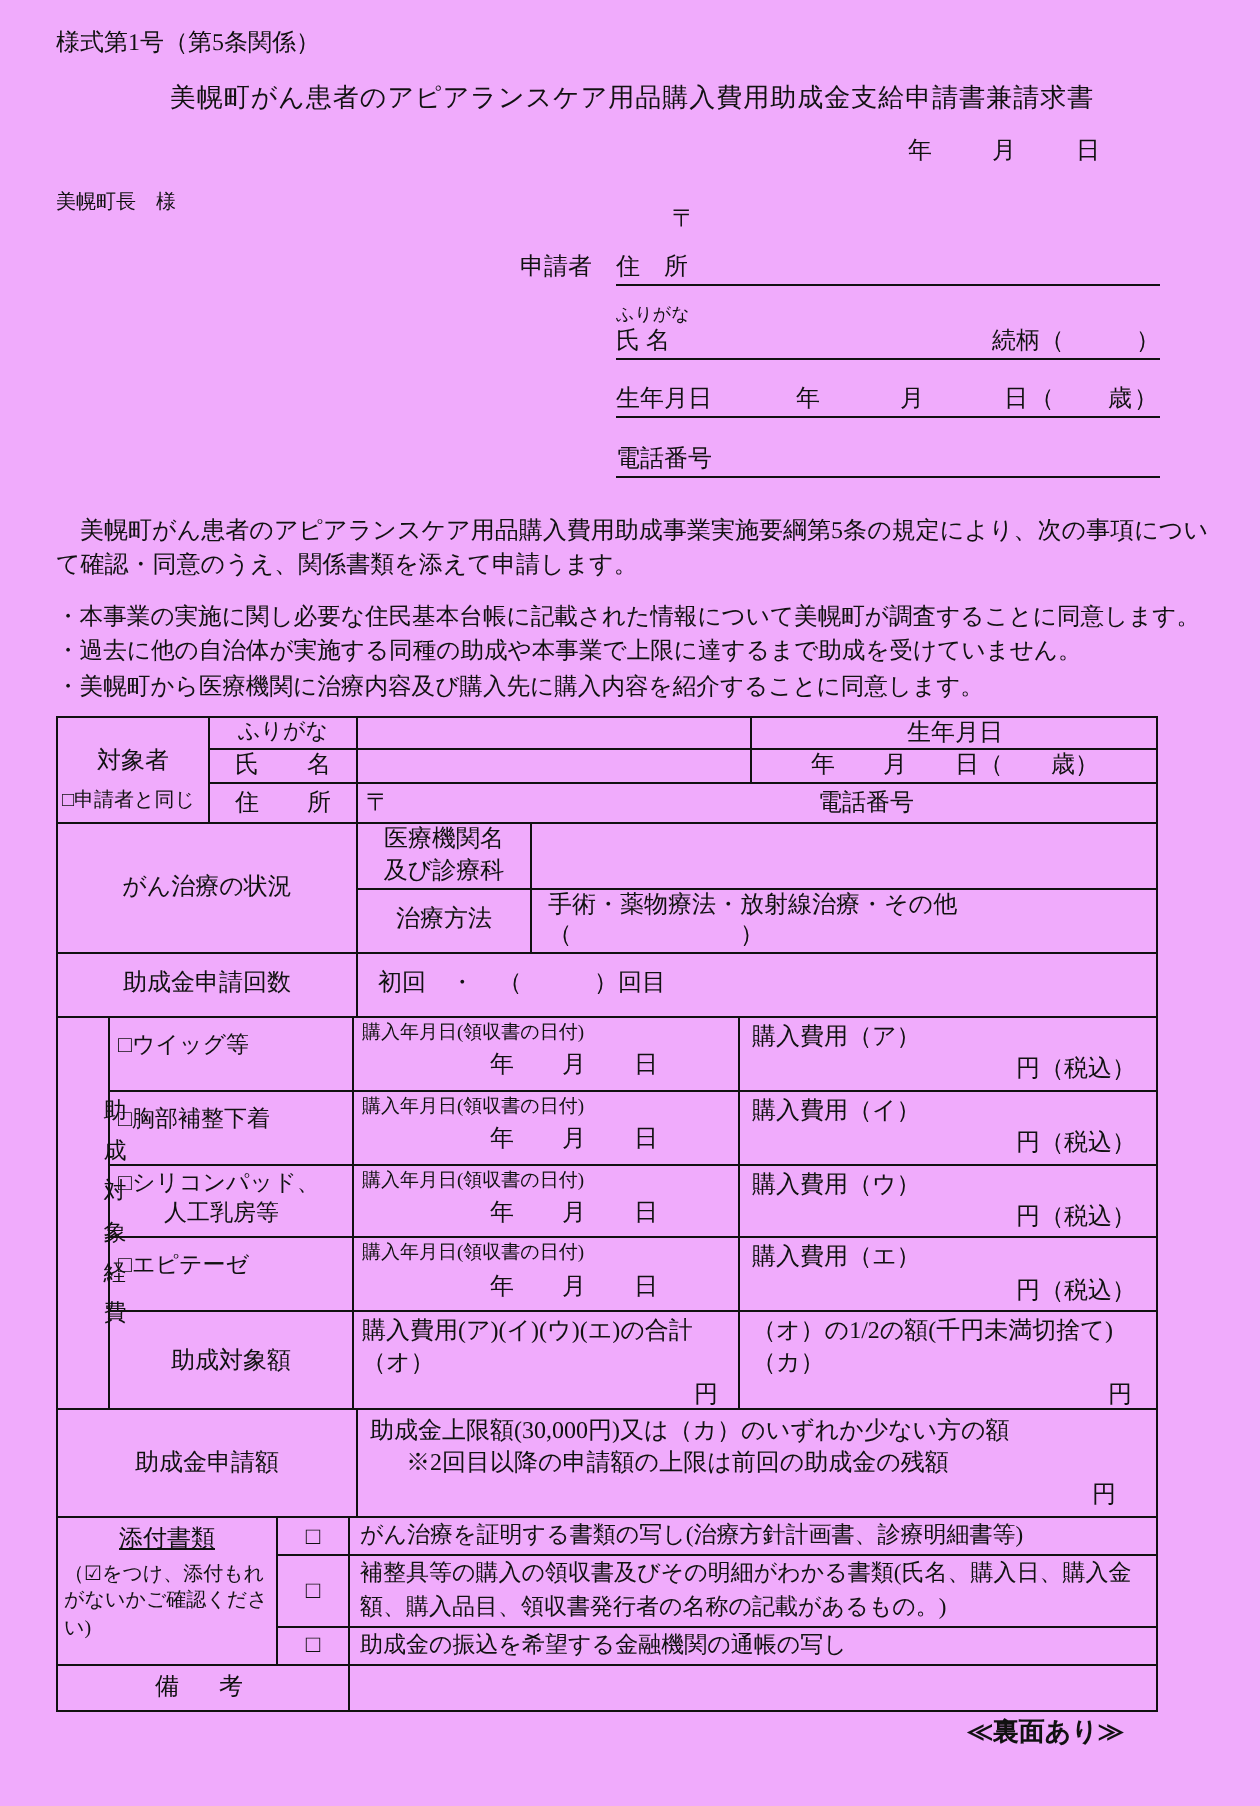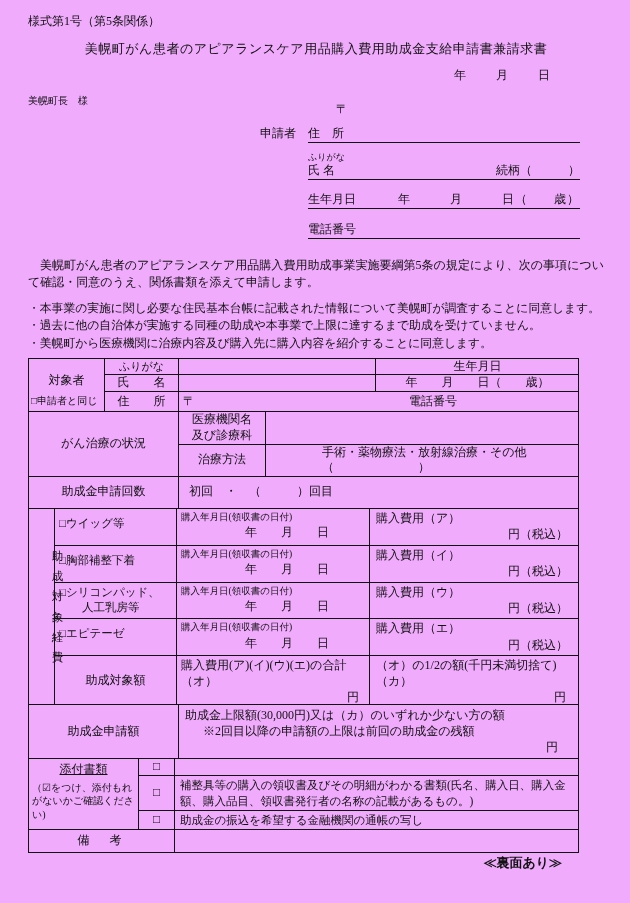--- a/index.html
+++ b/index.html
@@ -80,21 +80,21 @@
   .f-label .note{display:block;font-size:10px;text-align:left;margin-top:3px;line-height:1.35;}
   .chkcol{width:36px;flex:none;}
   .f-item{flex:1;padding:1px 5px;font-size:11.5px;line-height:1.4;display:flex;align-items:center;}
   
   .g-label{width:146px;flex:none;letter-spacing:4px;}
   .g-content{flex:1;}
   
   .back-note{text-align:right;padding-right:42px;margin-top:2px;font-weight:bold;font-size:13px;}
   
   .hA1{height:20px;} .hA2{height:26px;} .hA3{height:52px;}
-  .hB1{height:38px;} .hB2{height:32px;} .hB3{height:40px;gap:48px;}
+  .hB1{height:38px;} .hB2{height:32px;} .hB3{height:40px;}
   .hC{height:32px;}
   .hD{height:36px;} .hDS{height:48px;}
   .hE{height:54px;}
   .hF1{height:18px;} .hF2{height:36px;} .hF3{height:18px;}
   .hG{height:22px;}
 </style>
 </head>
 <body>
 
 <div class="page">
@@ -273,20 +273,21 @@
     </div>
 
     <div class="sec">
       <div class="cell br f-label">
         <span class="ttl">添付書類</span>
         <span class="note">（☑をつけ、添付もれがないかご確認ください)</span>
       </div>
       <div class="colgrp">
         <div class="subrow bb hF1">
           <div class="cell br chkcol cc">□</div>
+          <div class="cell f-item">がん治療を証明する書類の写し(治療方針計画書、診療明細書等)</div>
         </div>
         <div class="subrow bb hF2">
           <div class="cell br chkcol cc">□</div>
           <div class="cell f-item">補整具等の購入の領収書及びその明細がわかる書類(氏名、購入日、購入金額、購入品目、領収書発行者の名称の記載があるもの。)</div>
         </div>
         <div class="subrow hF3">
           <div class="cell br chkcol cc">□</div>
           <div class="cell f-item">助成金の振込を希望する金融機関の通帳の写し</div>
         </div>
       </div>

